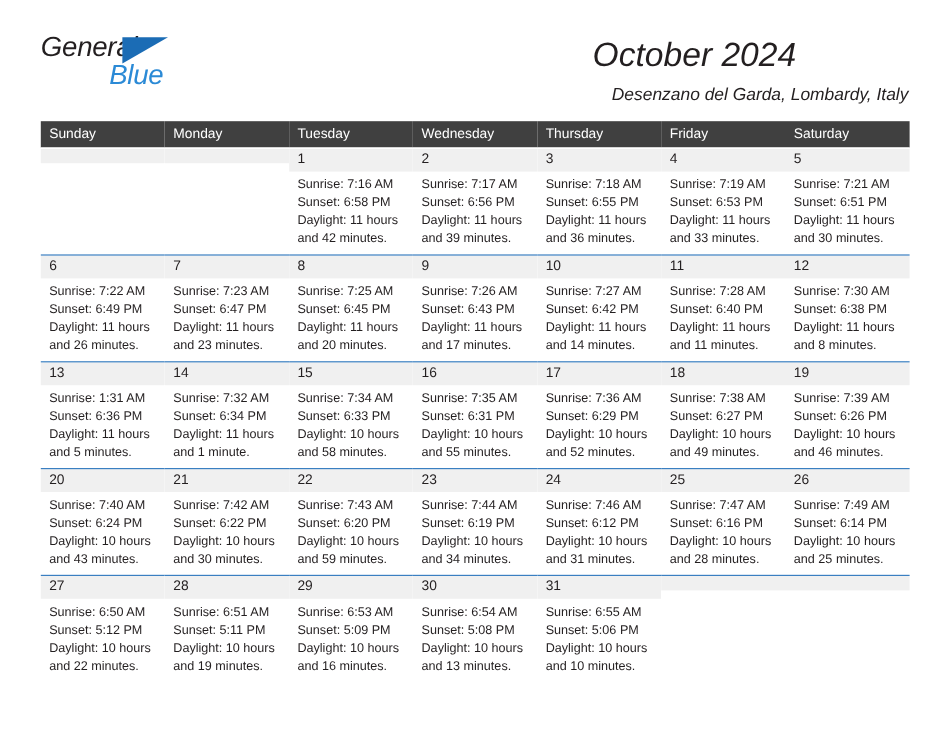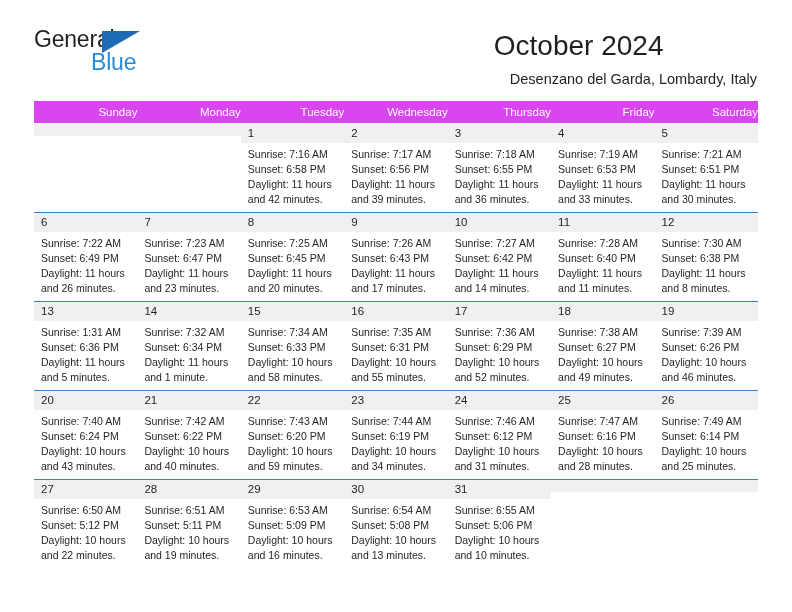--- a/index.html
+++ b/index.html
@@ -23,20 +23,21 @@
     box-sizing: border-box;
   }
 
   
   .header {
     display: flex;
     align-items: flex-start;
     justify-content: space-between;
     padding: 28px 35px 0 34px;
     box-sizing: border-box;
+    font-style: italic;
   }
 
   .brand {
     position: relative;
     width: 110px;
     height: 52px;
     flex: none;
   }
   .brand-general {
     position: absolute;
@@ -89,26 +90,26 @@
 
   
   .calendar {
     margin: 12px 34px 0 34px;
     border-collapse: collapse;
     width: 724px;
     table-layout: fixed;
   }
 
   .calendar thead th {
-    background: #d946ef;
+    background: #404040;
     color: #ffffff;
     font-size: 11.5px;
     font-weight: normal;
-    text-align: right;
-    padding: 5px 0 5px 19px;
+    text-align: left;
+    padding: 5px 0 5px 7px;
     height: 19px;
     box-sizing: border-box;
     border: none;
   }
 
   .calendar tbody td {
     vertical-align: top;
     padding: 0;
     border: none;
     border-top: 1.5px solid #3a7fc1;
@@ -350,21 +351,21 @@
               <div>Sunrise: 7:40 AM</div>
               <div>Sunset: 6:24 PM</div>
               <div>Daylight: 10 hours and 43 minutes.</div>
             </div>
           </td>
           <td>
             <div class="daynum">21</div>
             <div class="events">
               <div>Sunrise: 7:42 AM</div>
               <div>Sunset: 6:22 PM</div>
-              <div>Daylight: 10 hours and 40 minutes.</div>
+              <div>Daylight: 10 hours and 30 minutes.</div>
             </div>
           </td>
           <td>
             <div class="daynum">22</div>
             <div class="events">
               <div>Sunrise: 7:43 AM</div>
               <div>Sunset: 6:20 PM</div>
               <div>Daylight: 10 hours and 59 minutes.</div>
             </div>
           </td>

